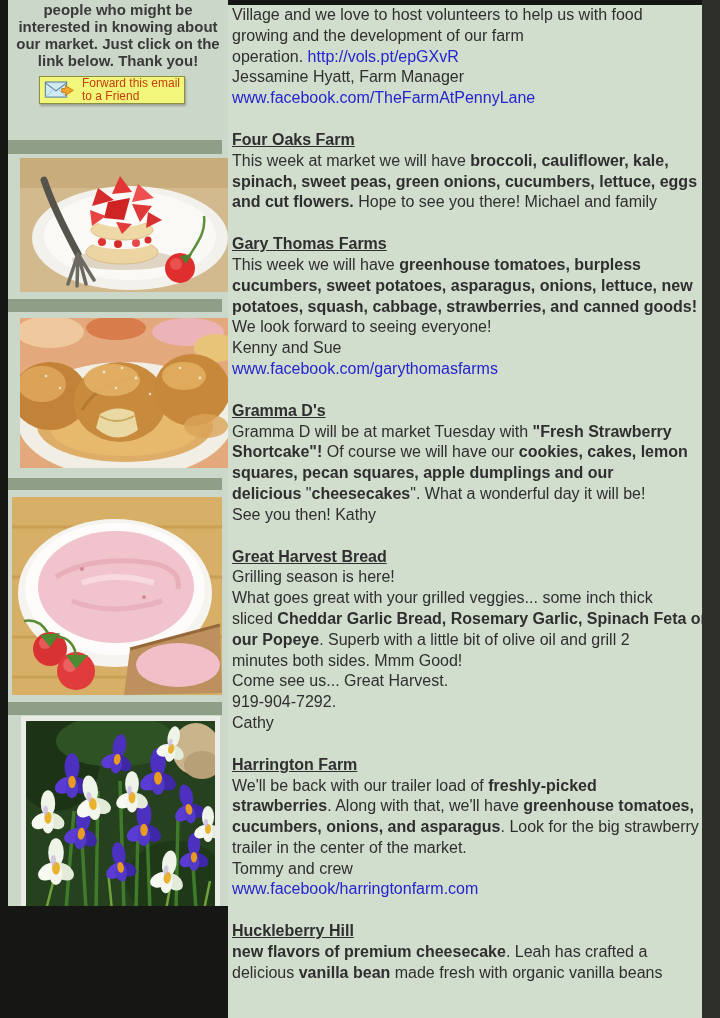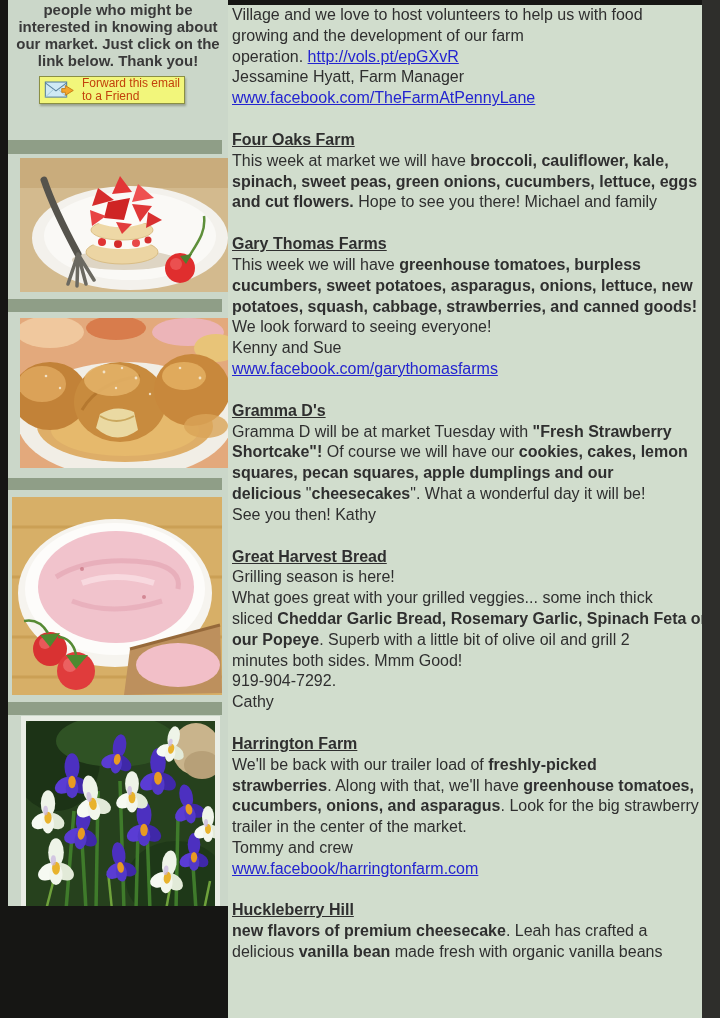--- a/index.html
+++ b/index.html
@@ -24,21 +24,21 @@
   .photo{position:absolute;overflow:hidden;}
   .photo svg{display:block;}
   .photo-framed{border:5px solid #e9ede5;}
   
   .main{position:absolute;left:228px;top:5px;width:474px;height:1018px;background:var(--main-bg,#d1ddcd);overflow:hidden;}
   .content{position:absolute;left:4px;top:0;width:466px;}
   .sec{margin:0 0 21px 0;}
   .h{font-size:16px;font-weight:700;text-decoration:underline;line-height:20.8px;white-space:nowrap;}
   .ln{font-size:16px;line-height:20.8px;white-space:nowrap;}
   .ln .b{font-weight:700;margin-top:36px;}
-  .lk{color:var(--link,#2424d0);text-decoration:underline;cursor:pointer;}
+  .lk{color:var(--link,#2424d0);cursor:pointer;}
 </style>
 </head>
 <body>
 
 <div class="edge-right"></div>
 
 <div class="sidebar">
 
   <div class="intro" id="intro-box">
       <div>people who might be</div>
@@ -292,20 +292,21 @@
         <div class="ln"><span class="b">delicious</span><span> "</span><span class="b">cheesecakes</span><span>".  What a wonderful day it will be!</span></div>
         <div class="ln"><span>See you then!  Kathy</span></div>
       </div>
       <div class="sec">
         <div class="h">Great Harvest Bread</div>
         <div class="ln"><span>Grilling season is here!</span></div>
         <div class="ln"><span>What goes great with your grilled veggies... some inch thick</span></div>
         <div class="ln"><span>sliced </span><span class="b">Cheddar Garlic Bread, Rosemary Garlic, Spinach Feta or</span></div>
         <div class="ln"><span class="b">our Popeye</span><span>.  Superb with a little bit of olive oil and grill 2</span></div>
         <div class="ln"><span>minutes both sides. Mmm Good!</span></div>
+        <div class="ln"><span>Come see us... Great Harvest.</span></div>
         <div class="ln"><span>919-904-7292.</span></div>
         <div class="ln"><span>Cathy</span></div>
       </div>
       <div class="sec">
         <div class="h">Harrington Farm</div>
         <div class="ln"><span>We'll be back with our trailer load of </span><span class="b">freshly-picked</span></div>
         <div class="ln"><span class="b">strawberries</span><span>. Along with that, we'll have </span><span class="b">greenhouse tomatoes,</span></div>
         <div class="ln"><span class="b">cucumbers, onions, and asparagus</span><span>.  Look for the big strawberry</span></div>
         <div class="ln"><span>trailer in the center of the market.</span></div>
         <div class="ln"><span>Tommy and crew</span></div>

